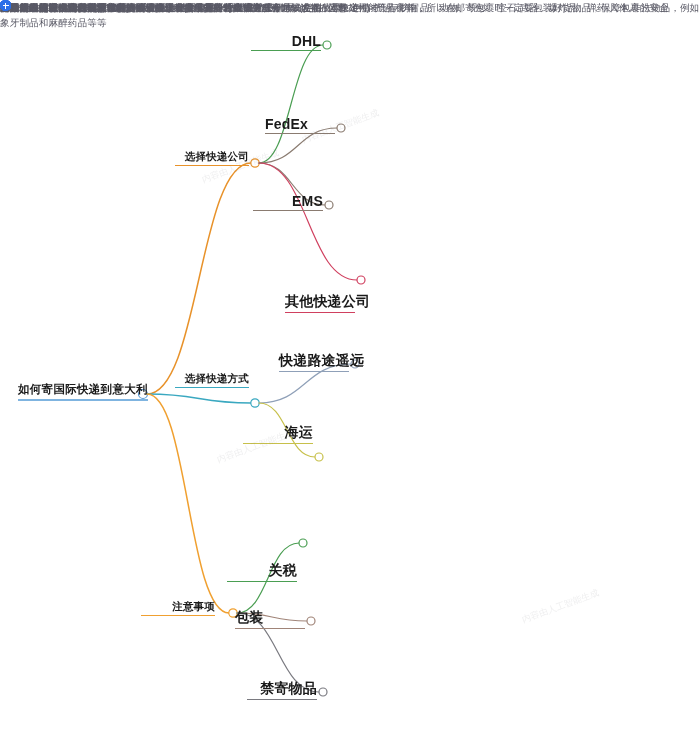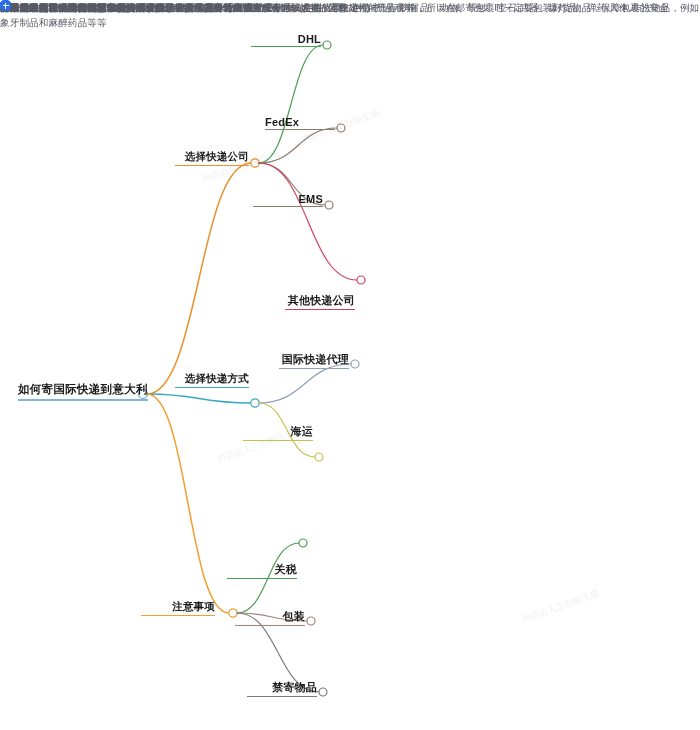--- a/index.html
+++ b/index.html
@@ -22,21 +22,21 @@
   }
   .root-node{border-bottom:2px solid #7fb4e0;}
 
   
   .l1-label{
     font-size:10.5px;font-weight:bold;color:#1a1a1a;
     white-space:nowrap;letter-spacing:0.2px;padding-bottom:1px;
   }
   
   .l2-label{
-    font-size:11px;font-weight:bold;color:#1a1a1a;
+    font-size:14px;font-weight:bold;color:#1a1a1a;
     white-space:nowrap;letter-spacing:0.2px;padding-bottom:1px;
   }
   
   .leaf{
     font-size:9.6px;color:#5a5a66;line-height:15px;
     letter-spacing:0.1px;
   }
   .plus{
     position:absolute;width:11px;height:11px;border-radius:50%;
     background:#2b6fe8;
@@ -148,21 +148,21 @@
         <div class="l2-label">其他快递公司</div>
       </div>
       <div class="node leaf">TNT、UPS等也是可以邮寄的</div>
       <div class="plus"></div>
       <div class="node leaf">中国邮政可以邮寄衣物，也可以接受少量食品，邮寄时效适中，有时候也存在不稳定性</div>
       <div class="plus"></div>
       <div class="node" style="left: 175px; top: 372px; width: 74px; text-align: right; border-bottom: 1.4px solid rgb(58, 168, 192);">
         <div class="l1-label">选择快递方式</div>
       </div>
       <div class="node" style="left: 279px; top: 352px; width: 70px; text-align: right; border-bottom: 1.2px solid rgb(143, 160, 184);">
-        <div class="l2-label">国际快递代理</div>
+        <div class="l2-label">快递路途遥远</div>
       </div>
       <div class="node leaf">国际快递代理价格相对于官方价格较低，且提供一些免费增值服务</div>
       <div class="plus"></div>
       <div class="node leaf">例如泰嘉物流享有EMS、DHL、FedEx、UPS等国际快递官方报价的2.4--4折优惠</div>
       <div class="plus"></div>
       <div class="node" style="left: 243px; top: 424px; width: 70px; text-align: right; border-bottom: 1.2px solid rgb(199, 192, 74);">
         <div class="l2-label">海运</div>
       </div>
       <div class="node leaf">海运是最传统的物流形式，出货量最大，发货没有问题，很安全</div>
       <div class="node leaf">通常大约需要6周时间运送到意大利</div>
@@ -170,21 +170,21 @@
       <div class="node" style="left: 141px; top: 600px; width: 74px; text-align: right; border-bottom: 1.4px solid rgb(240, 160, 48);">
         <div class="l1-label">注意事项</div>
       </div>
       <div class="node" style="left: 227px; top: 562px; width: 70px; text-align: right; border-bottom: 1.2px solid rgb(74, 158, 82);">
         <div class="l2-label">关税</div>
       </div>
       <div class="node leaf">欧盟关税起征点22美元，比较容易产生关税，需要合理申报</div>
       <div class="plus"></div>
       <div class="node leaf">综合关税的组成:VAT=(货值(向海关申报)+运费+DUTY)×19%，DUTY=(货值+运费70%)×产品税率</div>
       <div class="plus"></div>
-      <div class="node" style="left: 235px; top: 609px; width: 70px; text-align: right; border-bottom: 1.2px solid rgb(160, 132, 120);">
+      <div class="node" style="left: 235px; top: 609px; width: 70px; text-align: left; border-bottom: 1.2px solid rgb(160, 132, 120);">
         <div class="l2-label">包装</div>
       </div>
       <div class="node leaf">快递对包装有一定的要求，快递路途遥远，而且需要转运，路程会比较波折，对快递可能会有影响，所以在邮寄包裹时一定要包装好货物品，保障包裹的安全</div>
       <div class="plus"></div>
       <div class="node" style="left: 247px; top: 680px; width: 70px; text-align: right; border-bottom: 1.2px solid rgb(122, 122, 128); font-family: Liberation Mono, monospace;">
         <div class="l2-label">禁寄物品</div>
       </div>
       <div class="node leaf">以下物品是禁止进口到意大利的:武器或者武器部件、不记名航空机票、空白支票、色情书刊、仿冒品、动物、现钞、宝石,武器、爆炸品、弹药,人体,非法物品，例如象牙制品和麻醉药品等等</div>
       <div class="plus"></div>
       <div class="watermark" style="left: 200px; top: 160px; transform: rotate(-20deg);">内容由人工智能生成</div>

